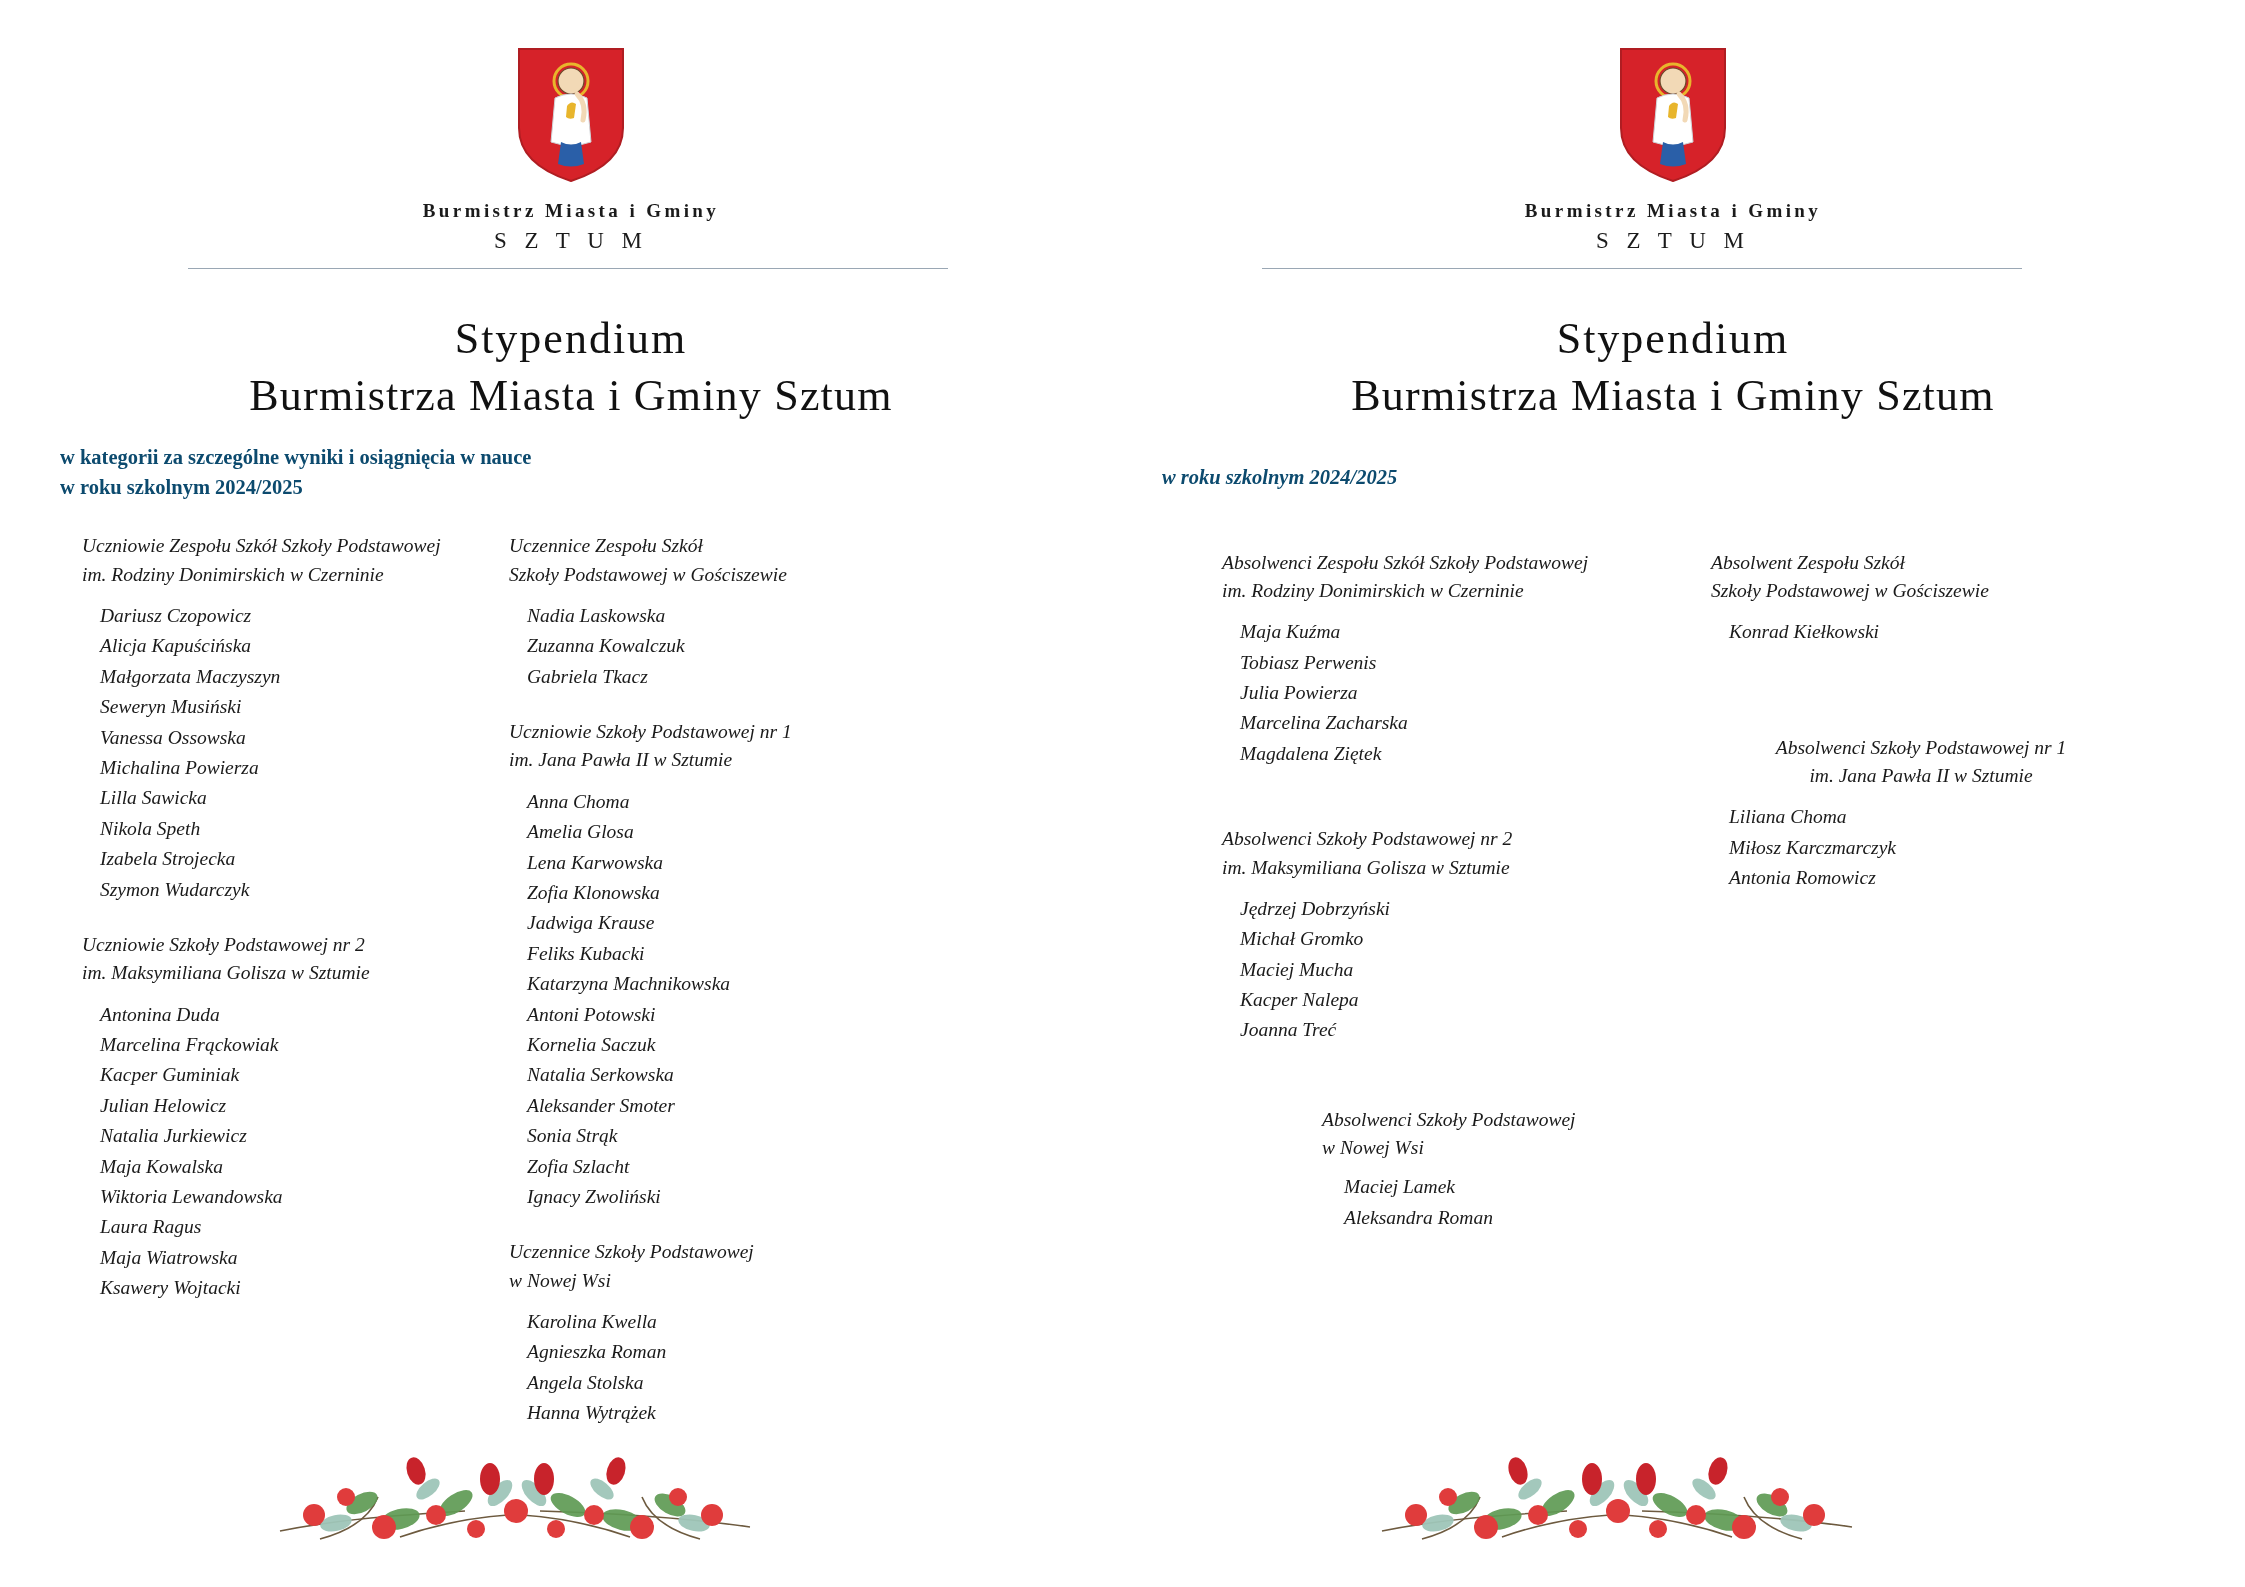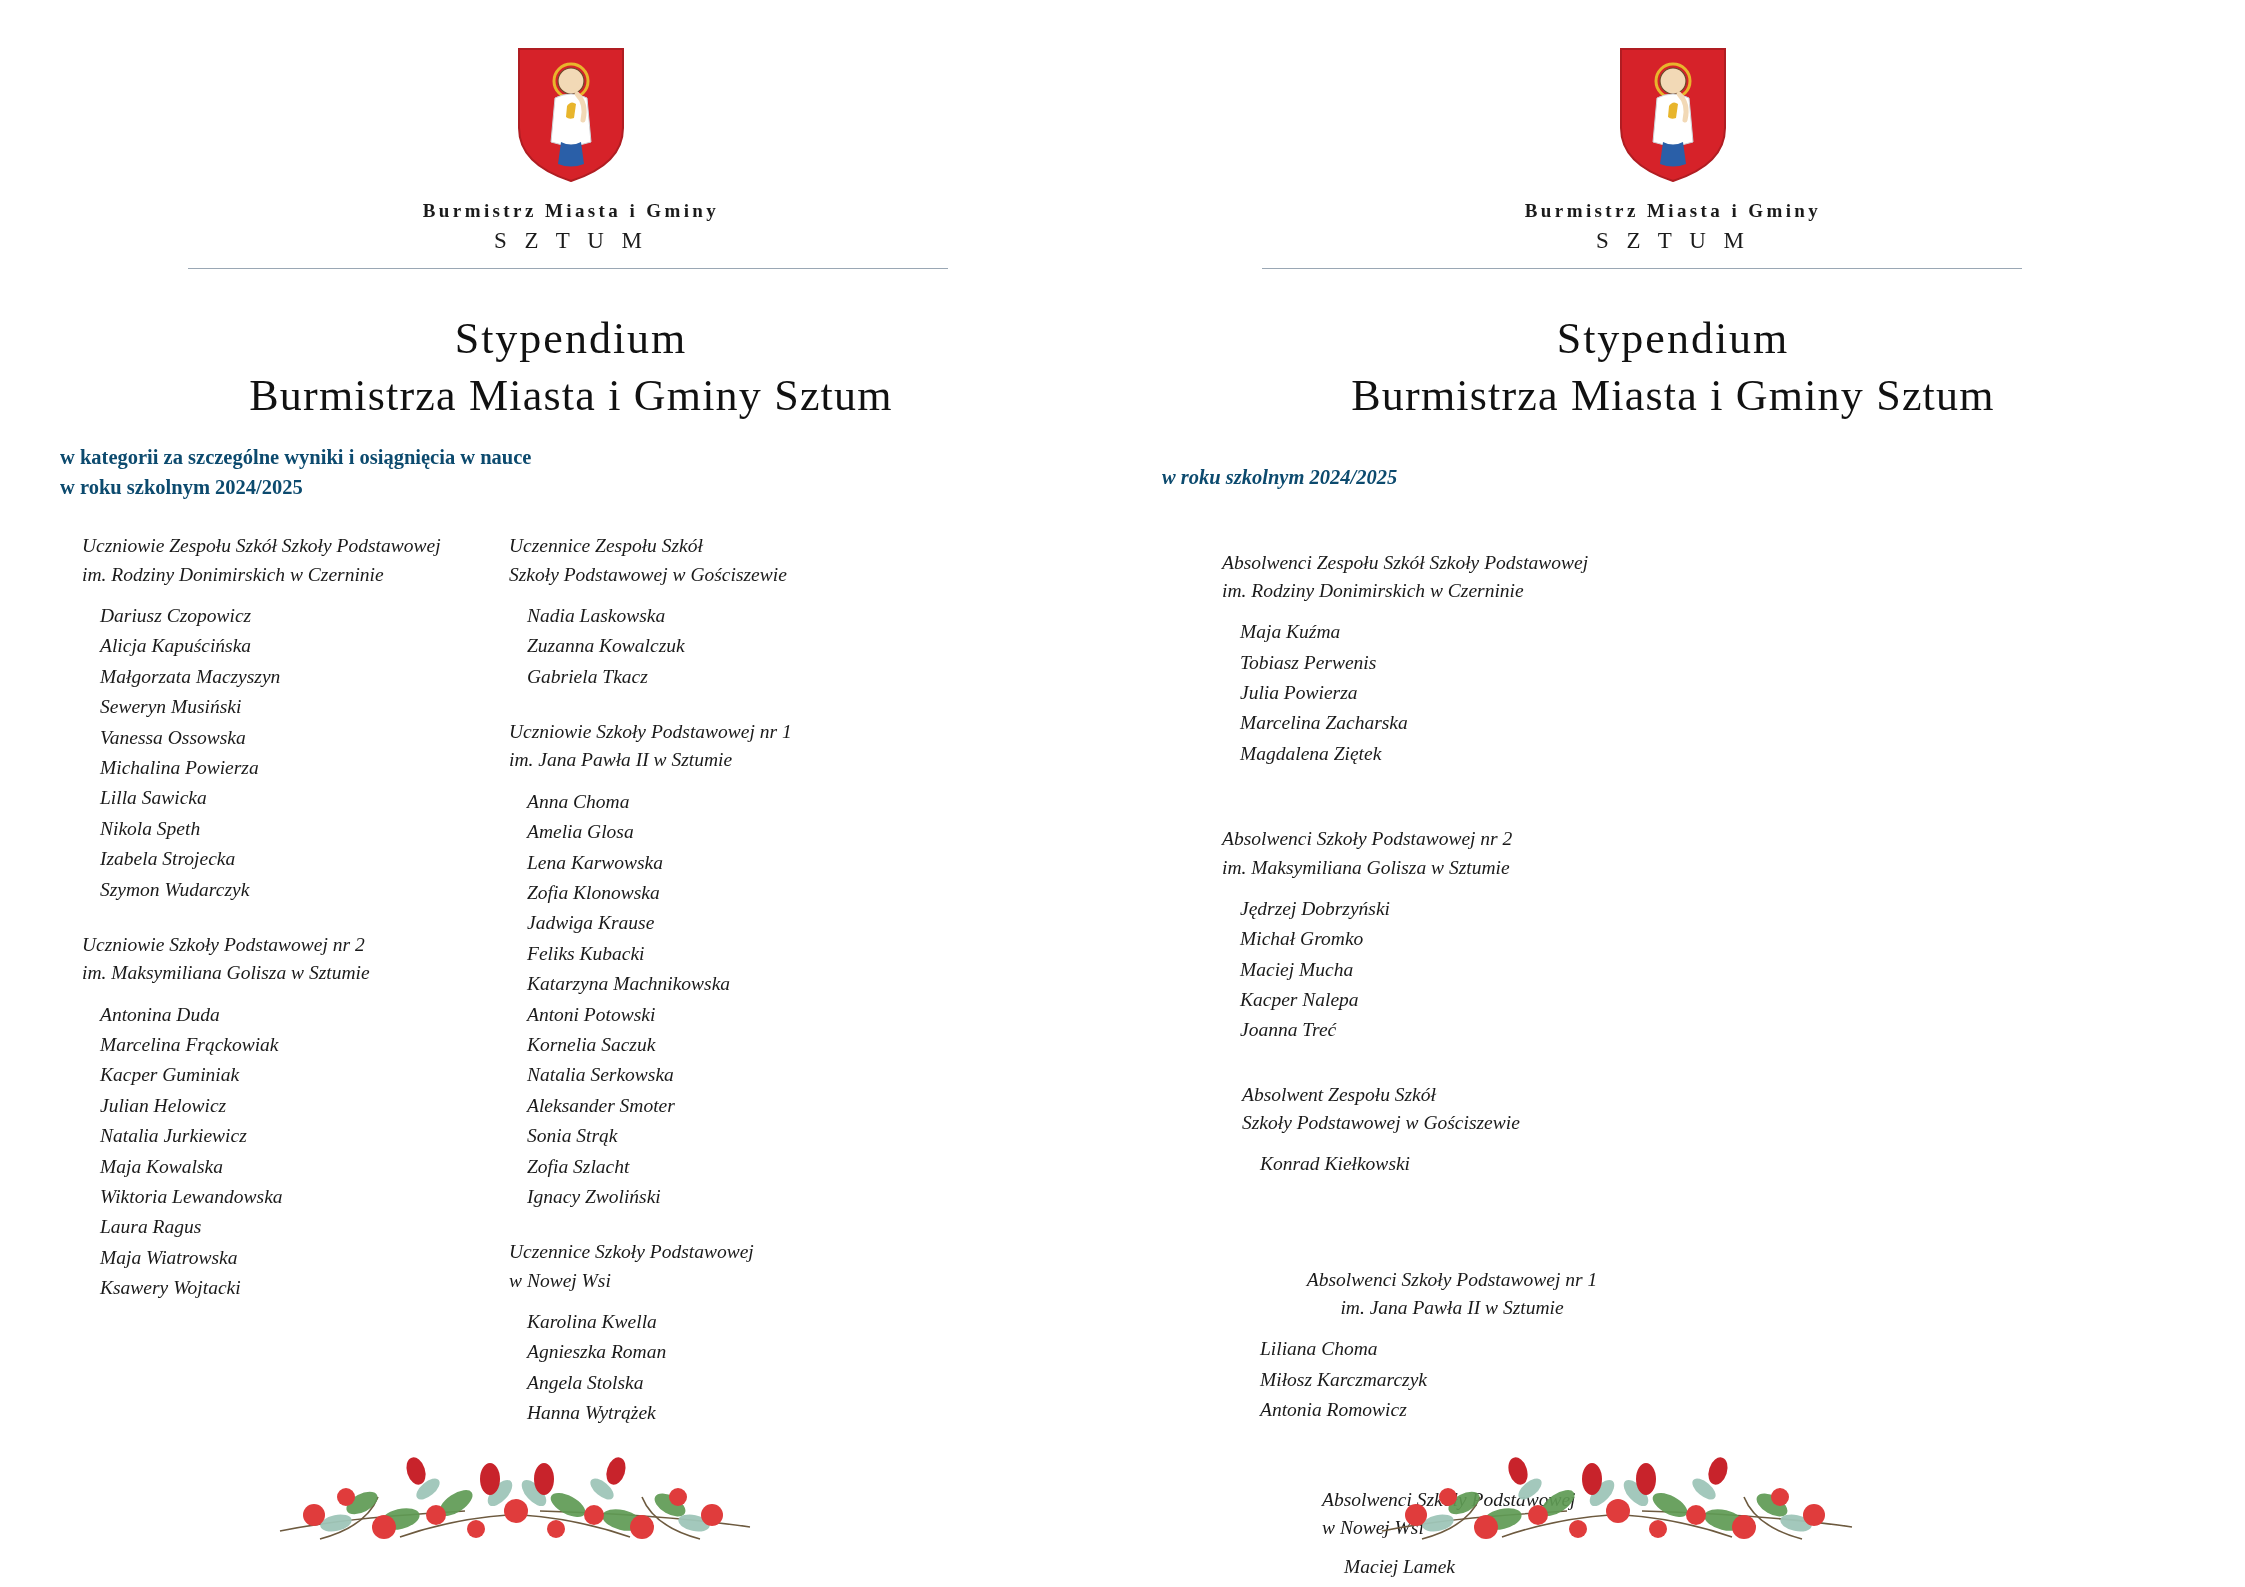--- a/index.html
+++ b/index.html
@@ -99,21 +99,21 @@
 
   
   .cols {
     position: relative;
     margin-top: 32px;
     display: flex;
     flex-direction: row;
     gap: 9px;
   }
   .sheet.left .cols { margin-top: 30px; }
-  .sheet.right .cols { margin-top: 56px; flex-direction: column; }
+  .sheet.right .cols { margin-top: 56px; }
 
   .col {
     font-style: italic;
     font-size: 19.5px;
     line-height: 1.62;
     color: #1a1a1a;
   }
   .sheet.left .col.c1 { width: 360px; padding-left: 22px; }
   .sheet.left .col.c2 { width: 400px; padding-left: 58px; }
 

